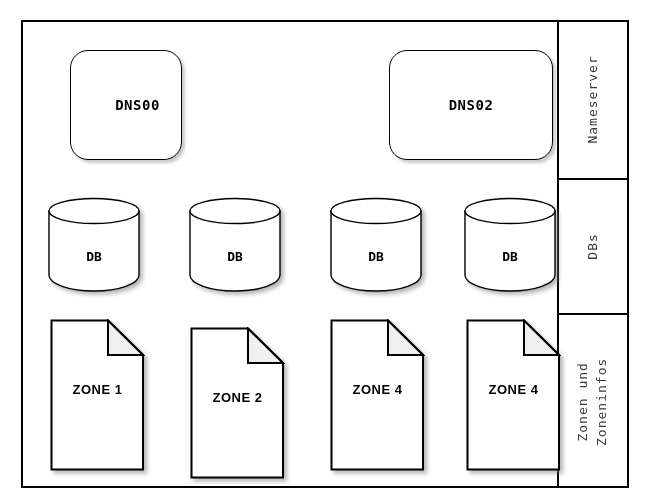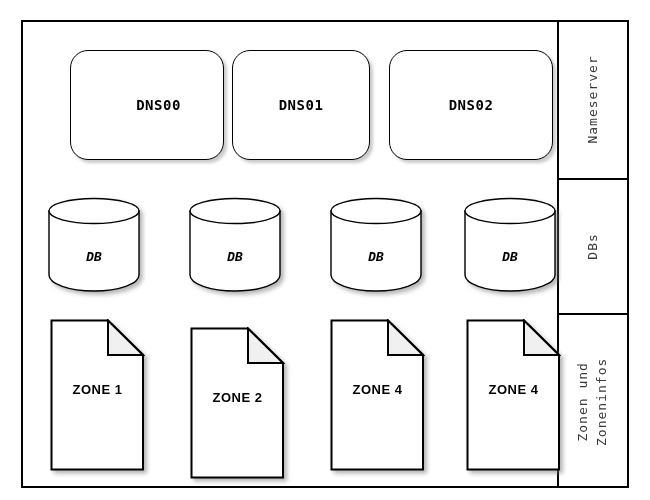--- a/index.html
+++ b/index.html
@@ -95,21 +95,20 @@
     font-family: "DejaVu Sans Mono", monospace;
     font-size: 14px;
     font-weight: bold;
     color: #000000;
     letter-spacing: 0.5px;
   }
 
   
   .db-shape {
     position: absolute;
-    font-style: italic;
   }
   .db-shape svg { display: block; }
   .db-label {
     position: absolute;
     left: 0;
     width: 100%;
     top: 52px;
     text-align: center;
     font-family: "DejaVu Sans Mono", monospace;
     font-size: 13px;
@@ -139,27 +138,24 @@
 </style>
 </head>
 <body>
 
 <div id="canvas">
 
   <div class="outer-frame"></div>
 
   <div class="content-divider"></div>
 
-  <div class="dns-box" style="left:70px; top:50px; width:154px; height:110px;padding-left:23px;">
+  <div class="dns-box" style="left:70px; top:50px; width:112px; height:110px;padding-left:23px;">
     <span class="dns-label">DNS00</span>
   </div>
 
-  <div class="dns-box" style="left:232px; top:50px; width:138px; height:110px;">
-    <span class="dns-label">DNS01</span>
-  </div>
 
   <div class="dns-box" style="left:389px; top:50px; width:164px; height:110px;">
     <span class="dns-label">DNS02</span>
   </div>
 
   <div class="db-shape shadowed" style="left:47px; top:197px;">
     <svg width="94" height="96" viewBox="0 0 94 96">
       <path d="M2,14 L2,78 A45,16 0 0 0 92,78 L92,14 Z" fill="#ffffff" stroke="#000000" stroke-width="1.4"></path>
       <ellipse cx="47" cy="14" rx="45" ry="12.5" fill="#ffffff" stroke="#000000" stroke-width="1.4"></ellipse>
     </svg>

